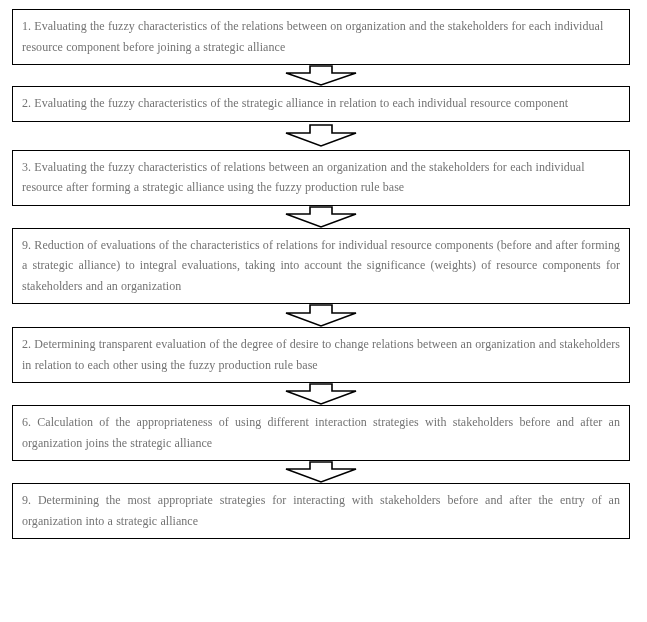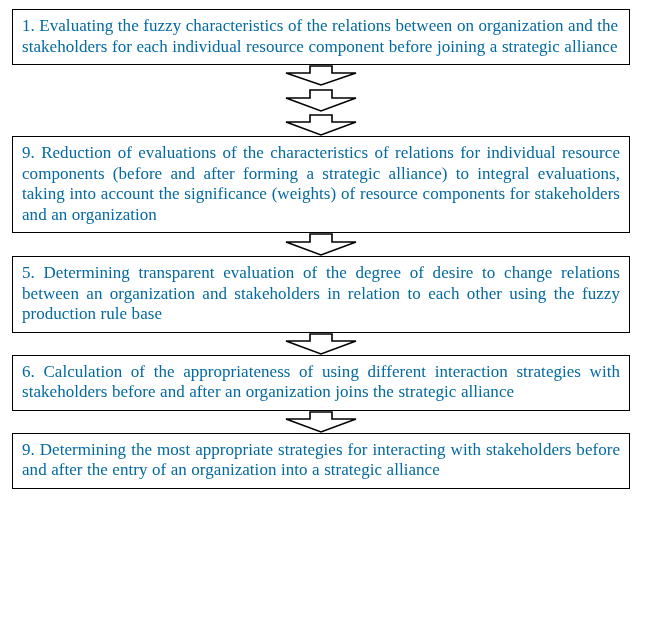--- a/index.html
+++ b/index.html
@@ -28,23 +28,23 @@
   }
   .step-box {
     box-sizing: border-box;
     width: 618px;
     border: 1.5px solid #000000;
     background: #ffffff;
     padding: 6px 9px 7px 9px;
   }
   .step-text {
     display: block;
-    font-size: 17px;
+    font-size: 12px;
     line-height: 20.5px;
-    color: #0369a1;
+    color: #737373;
     letter-spacing: 0.04px;
     word-spacing: 0.2px;
     margin: 0;
   }
   .align-left .step-text { text-align: left; }
   .align-justify .step-text { text-align: justify; }
   .arrow-wrap {
     width: 618px;
     display: flex;
     justify-content: center;
@@ -70,46 +70,52 @@
     <div class="step-box align-left">
       <p class="step-text">1. Evaluating the fuzzy characteristics of the relations between on organization and the stakeholders for each individual resource component before joining a strategic alliance</p>
     </div>
 
     <div class="arrow-wrap gap-1">
       <svg width="96" height="21" viewBox="0 0 96 21">
         <polygon points="37,1 59,1 59,8 83,8 48,20 13,8 37,8" fill="#ffffff" stroke="#000000" stroke-width="1.6" stroke-linejoin="miter"></polygon>
       </svg>
     </div>
 
+    <div class="step-box align-justify">
+      <p class="step-text">2. Evaluating the fuzzy characteristics of the strategic alliance in relation to each individual resource component</p>
+    </div>
 
     <div class="arrow-wrap gap-2">
       <svg width="96" height="23" viewBox="0 0 96 23">
         <polygon points="37,1 59,1 59,9 83,9 48,22 13,9 37,9" fill="#ffffff" stroke="#000000" stroke-width="1.6" stroke-linejoin="miter"></polygon>
       </svg>
     </div>
 
+    <div class="step-box align-left">
+      <p class="step-text">3. Evaluating the fuzzy characteristics of relations between an organization and the stakeholders for each individual resource after forming a strategic alliance using the fuzzy production rule base</p>
+    </div>
 
     <div class="arrow-wrap gap-3">
       <svg width="96" height="22" viewBox="0 0 96 22">
         <polygon points="37,1 59,1 59,8 83,8 48,21 13,8 37,8" fill="#ffffff" stroke="#000000" stroke-width="1.6" stroke-linejoin="miter"></polygon>
       </svg>
     </div>
 
     <div class="step-box align-justify">
       <p class="step-text">9. Reduction of evaluations of the characteristics of relations for individual resource components (before and after forming a strategic alliance) to integral evaluations, taking into account the significance (weights) of resource components for stakeholders and an organization</p>
     </div>
 
     <div class="arrow-wrap gap-4">
       <svg width="96" height="23" viewBox="0 0 96 23">
         <polygon points="37,1 59,1 59,9 83,9 48,22 13,9 37,9" fill="#ffffff" stroke="#000000" stroke-width="1.6" stroke-linejoin="miter"></polygon>
       </svg>
     </div>
 
     <div class="step-box align-justify">
-      <p class="step-text">5. Determining transparent evaluation of the degree of desire to change relations between an organization and stakeholders in relation to each other using the fuzzy production rule base</p>
+      <p class="step-text">2. Determining transparent evaluation of the degree of desire to change relations between an organization and stakeholders in relation to each other using the fuzzy production rule base</p>
     </div>
 
     <div class="arrow-wrap gap-5">
       <svg width="96" height="22" viewBox="0 0 96 22">
         <polygon points="37,1 59,1 59,8 83,8 48,21 13,8 37,8" fill="#ffffff" stroke="#000000" stroke-width="1.6" stroke-linejoin="miter"></polygon>
       </svg>
     </div>
 
     <div class="step-box align-justify">
       <p class="step-text">6. Calculation of the appropriateness of using different interaction strategies with stakeholders before and after an organization joins the strategic alliance</p>

